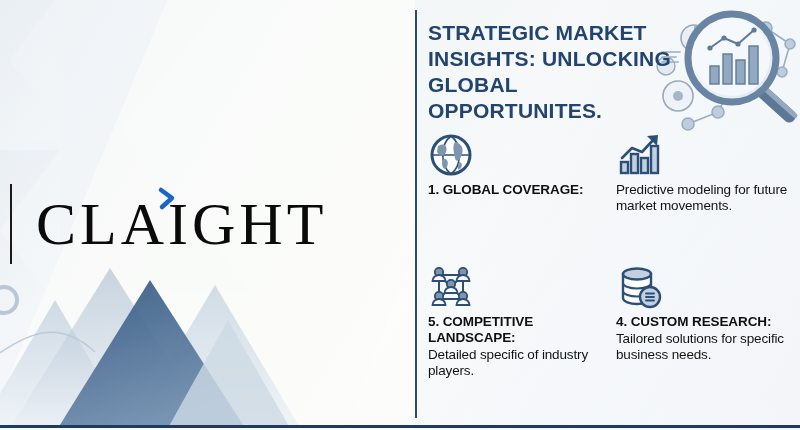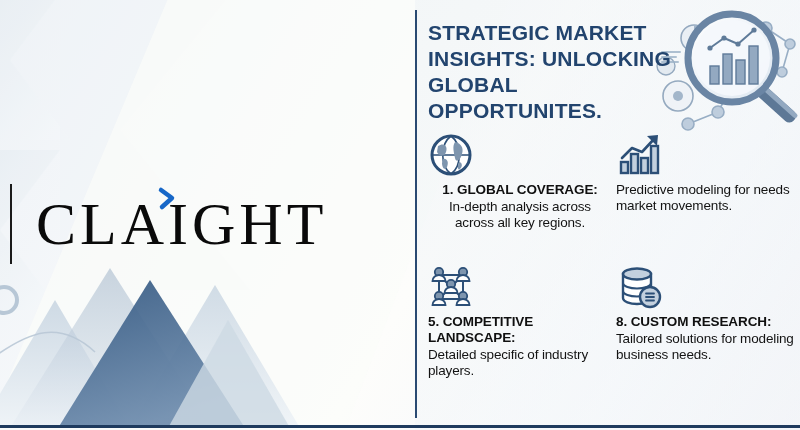--- a/index.html
+++ b/index.html
@@ -69,21 +69,21 @@
   }
   .hero-graphic{position:absolute;right:-4px;top:-4px;width:150px;height:140px;}
 
   
   .features{
     position:absolute;left:0px;top:128px;width:372px;height:290px;
   }
   .feature{
     position:absolute;width:184px;
   }
-  .f1{left:0px;top:0px;text-align:center;}
+  .f1{left:0px;top:0px;}
   .f2{left:188px;top:0px;}
   .f3{left:0px;top:132px;}
   .f4{left:188px;top:132px;}
 
   .f-icon{width:46px;height:46px;display:block;margin-bottom:4px;}
   .f-head{
     font-size:13.5px;font-weight:bold;color:#101010;
     line-height:16px;letter-spacing:-0.1px;
     margin-bottom:1px;
   }
@@ -236,35 +236,34 @@
         <svg class="f-icon" viewBox="0 0 46 46">
           <circle cx="23" cy="23" r="19" fill="#ffffff" stroke="#2c4f77" stroke-width="3"></circle>
           <path d="M23 4 C12 12, 12 34, 23 42 C34 34, 34 12, 23 4 Z" fill="none" stroke="#2c4f77" stroke-width="1.6"></path>
           <line x1="5" y1="23" x2="41" y2="23" stroke="#2c4f77" stroke-width="1.6"></line>
           <path d="M10 14 C16 10, 20 14, 18 20 C16 26, 11 24, 9 20 Z" fill="#7e95ae"></path>
           <path d="M15 27 C19 26, 21 30, 19 35 C17 39, 14 36, 14 31 Z" fill="#7e95ae"></path>
           <path d="M27 10 C33 11, 36 16, 34 22 C32 29, 28 31, 27 26 C26 21, 24 14, 27 10 Z" fill="#7e95ae"></path>
           <path d="M31 30 C34 30, 35 34, 32 37 C30 39, 29 35, 31 30 Z" fill="#7e95ae"></path>
         </svg>
         <div class="f-head">1. GLOBAL COVERAGE:</div>
-        <div class="f-body">In-depth analysis across across all key regions.</div>
       </div>
 
       <div class="feature f2">
         <svg class="f-icon" viewBox="0 0 46 46">
           <g fill="#c3d0de" stroke="#2c4f77" stroke-width="2.4">
             <rect x="5" y="30" width="7" height="11"></rect>
             <rect x="15" y="22" width="7" height="19"></rect>
             <rect x="25" y="26" width="7" height="15"></rect>
             <rect x="35" y="14" width="7" height="27"></rect>
           </g>
           <polyline points="6,26 16,16 26,20 39,6" fill="none" stroke="#2c4f77" stroke-width="2.6" stroke-linecap="round" stroke-linejoin="round"></polyline>
           <path d="M31 4 L42 3 L41 14 Z" fill="#2c4f77"></path>
         </svg>
-        <div class="f-body">Predictive modeling for needs market movements.</div>
+        <div class="f-body">Predictive modeling for future market movements.</div>
       </div>
 
       <div class="feature f3">
         <svg class="f-icon" viewBox="0 0 46 46">
           <g stroke="#2c4f77" stroke-width="2" fill="none">
             <line x1="11" y1="11" x2="35" y2="11"></line>
             <line x1="11" y1="35" x2="35" y2="35"></line>
             <line x1="11" y1="11" x2="11" y2="35"></line>
             <line x1="35" y1="11" x2="35" y2="35"></line>
             <line x1="11" y1="11" x2="23" y2="23"></line>
@@ -309,21 +308,21 @@
             <path d="M7 19 C7 22.2 14 24.5 21 24.5 C28 24.5 35 22.2 35 19"></path>
             <path d="M7 27 C7 30.2 14 32.5 21 32.5 C28 32.5 35 30.2 35 27"></path>
           </g>
           <circle cx="34" cy="33" r="10" fill="#c3d0de" stroke="#2c4f77" stroke-width="2.4"></circle>
           <g stroke="#2c4f77" stroke-width="1.8" stroke-linecap="round">
             <line x1="30" y1="29.5" x2="38" y2="29.5"></line>
             <line x1="30" y1="33" x2="38" y2="33"></line>
             <line x1="30" y1="36.5" x2="38" y2="36.5"></line>
           </g>
         </svg>
-        <div class="f-head">8. CUSTOM RESEARCH:</div>
-        <div class="f-body">Tailored solutions for modeling business needs.</div>
+        <div class="f-head">4. CUSTOM RESEARCH:</div>
+        <div class="f-body">Tailored solutions for specific business needs.</div>
       </div>
 
     </div>
   </div>
 
   <div class="bottom-rule"></div>
 </div>
 
 </body></html>

